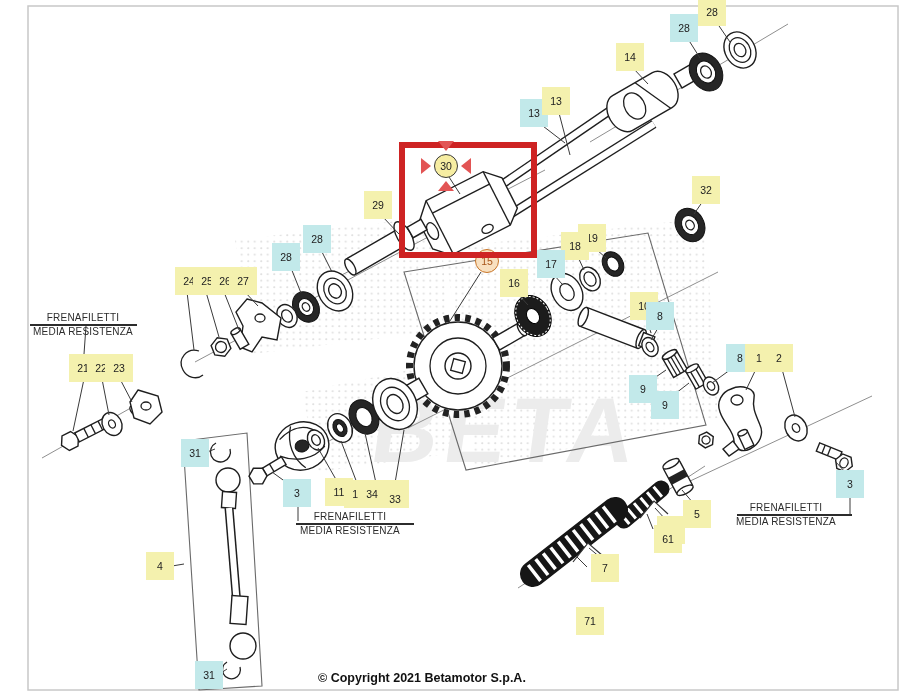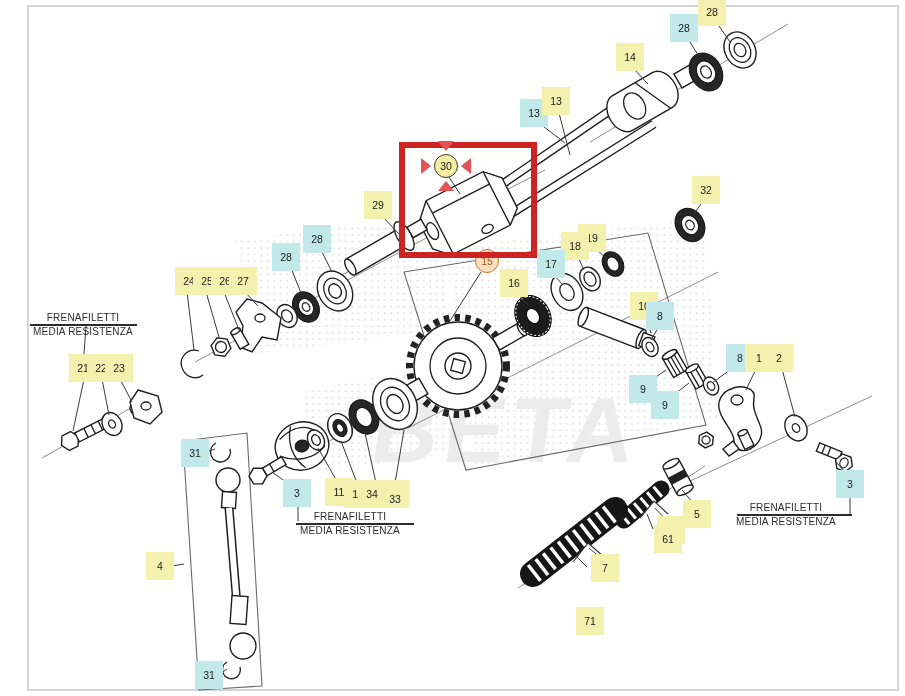--- a/index.html
+++ b/index.html
@@ -516,13 +516,14 @@
       <div class="lbl-rule" style="left: 30px; width: 107px; top: 324px;"></div>
       <div class="lbl" style="left: 83px; top: 326px;">MEDIA RESISTENZA</div>
       <div class="lbl" style="left: 350px; top: 511px;">FRENAFILETTI</div>
       <div class="lbl-rule" style="left: 296px; width: 118px; top: 523px;"></div>
       <div class="lbl" style="left: 350px; top: 525px;">MEDIA RESISTENZA</div>
       <div class="lbl" style="left: 786px; top: 502px;">FRENAFILETTI</div>
       <div class="lbl-rule" style="left: 737px; width: 115px; top: 514px;"></div>
       <div class="lbl" style="left: 786px; top: 516px;">MEDIA RESISTENZA</div>
     </div>
 
+  <div class="copyright" style="left:318px;top:671px;">© Copyright 2021 Betamotor S.p.A.</div>
 </div>
 
 </body></html>

